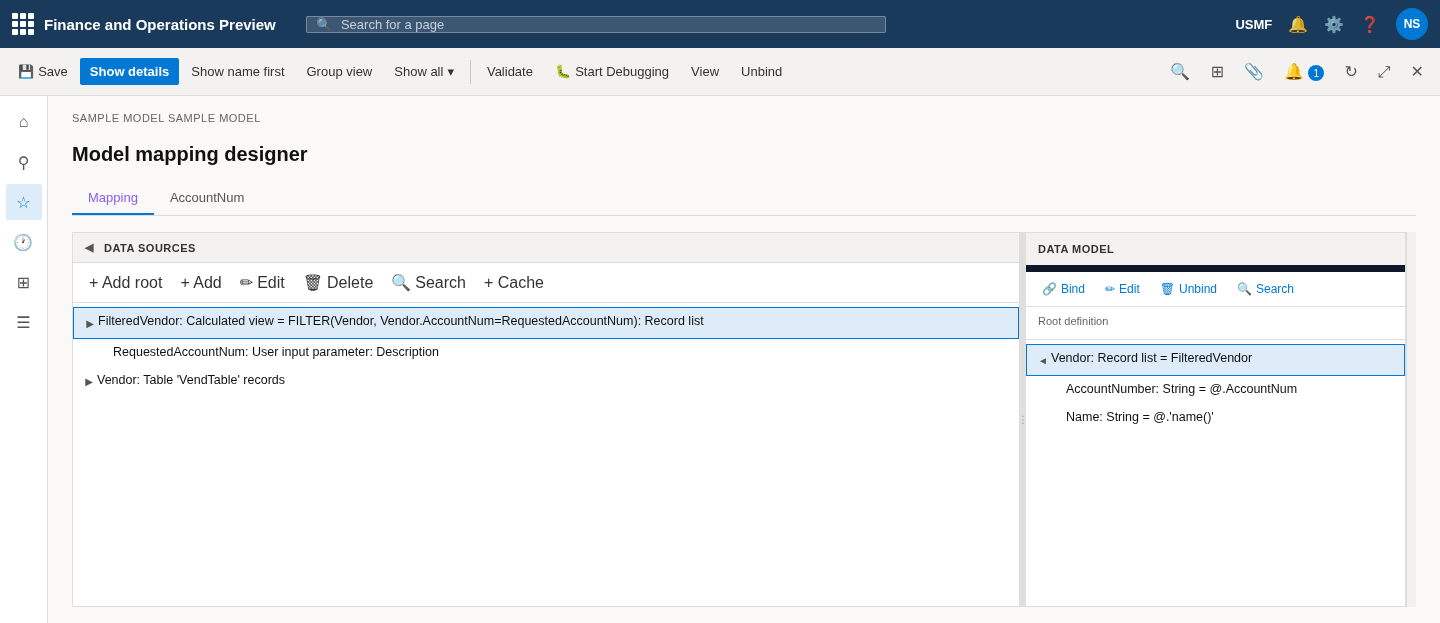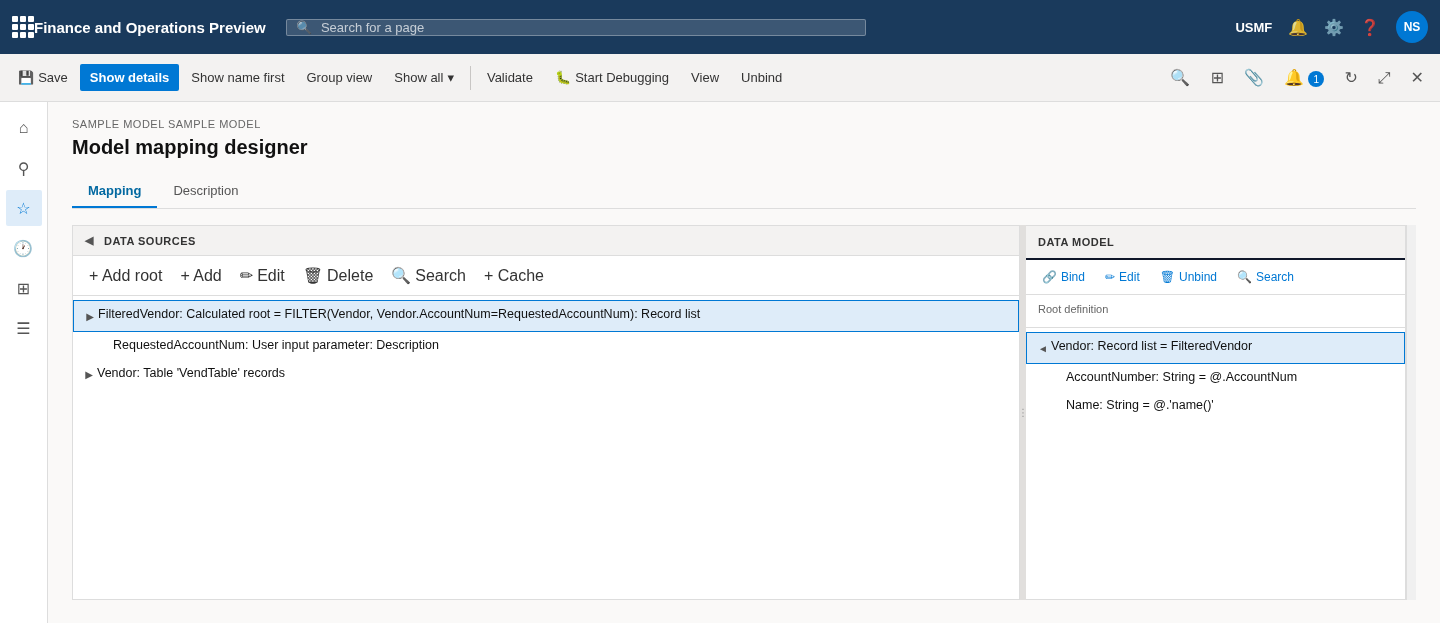--- a/index.html
+++ b/index.html
@@ -1,24 +1,25 @@
 <!DOCTYPE html>
 <html><head>
   <meta charset="utf-8">
   <style>
     * { box-sizing: border-box; margin: 0; padding: 0; }
     body { font-family: 'Segoe UI', sans-serif; font-size: 13px; background: #f3f2f1; overflow: hidden; }
 
     
     .top-nav {
       background: #1a3a5c;
-      height: 54px;
+      height: 48px;
       display: flex;
       align-items: center;
       padding: 0 12px;
+      gap: 10px;
       color: white;
     }
     .top-nav-grid { display: grid; width: 22px; height: 22px; grid-template-columns: repeat(3,6px); grid-template-rows: repeat(3,6px); gap: 2px; cursor: pointer; }
     .top-nav-grid-dot { background: white; border-radius: 1px; }
     .top-nav-title { color: white; font-size: 15px; font-weight: 600; white-space: nowrap; }
     .top-nav-search {
       flex: 1;
       max-width: 580px;
       margin: 0 20px;
       background: rgba(255,255,255,0.15);
@@ -79,29 +80,29 @@
       display: flex; flex-direction: column; align-items: center; padding-top: 8px; gap: 4px;
     }
     .sidebar-item {
       width: 36px; height: 36px; display: flex; align-items: center; justify-content: center;
       border-radius: 2px; cursor: pointer; font-size: 16px; color: #555;
     }
     .sidebar-item.active { background: #deecf9; color: #0078d4; }
 
     
     .content { flex: 1; overflow: auto; padding: 16px 24px; background: #faf9f8; }
-    .breadcrumb { font-size: 11px; color: #666; text-transform: uppercase; letter-spacing: 0.5px; margin-bottom: 6px; }
+    .breadcrumb { font-size: 11px; color: #666; text-transform: uppercase; letter-spacing: 0.5px; margin-bottom: 19px; }
     .page-title { font-size: 20px; font-weight: 600; color: #111; margin-bottom: 16px; }
 
     
     .tabs { display: flex; border-bottom: 1px solid #ddd; margin-bottom: 16px; }
     .tab {
       padding: 8px 16px; cursor: pointer; font-size: 13px; color: #555; border-bottom: 2px solid transparent;
     }
-    .tab.active { color: #0369a1; border-bottom-color: #0078d4; font-weight: 700; }
+    .tab.active { color: #8b5cf6; border-bottom-color: #0078d4; font-weight: 400; }
 
     
     .panel-layout { display: flex; gap: 0; height: 100%; }
     .left-panel { flex: 1; border: 1px solid #ddd; background: white; min-width: 0; }
     .right-panel { width: 380px; border: 1px solid #ddd; background: white; border-left: none; }
 
     .panel-header {
       background: #f3f2f1; padding: 8px 12px; font-size: 11px; font-weight: 700;
       color: #333; text-transform: uppercase; letter-spacing: 0.5px; border-bottom: 1px solid #ddd;
       display: flex; align-items: center; gap: 6px;
@@ -125,21 +126,21 @@
     }
     .tree-item.selected { background: #deecf9; border: 1px solid #0078d4; }
     .tree-expand { width: 16px; height: 20px; display: flex; align-items: center; justify-content: center; cursor: pointer; flex-shrink: 0; font-size: 10px; color: #555; }
     .tree-indent { width: 16px; flex-shrink: 0; }
     .tree-content { flex: 1; line-height: 1.4; }
 
     
     .panel-divider { width: 6px; background: #e1dfdd; cursor: col-resize; display: flex; align-items: center; justify-content: center; color: #999; font-size: 10px; }
 
     
-    .dm-header { display: flex; align-items: center; gap: 8px; padding: 10px 12px; border-bottom: 2px solid #0f172a; background: #f3f2f1; }
+    .dm-header { display: flex; align-items: center; gap: 8px; padding: 10px 12px; border-bottom: 7px solid #0f172a; background: #f3f2f1; }
     .dm-title { font-size: 11px; font-weight: 700; text-transform: uppercase; letter-spacing: 0.5px; color: #333; }
     .dm-toolbar { display: flex; align-items: center; gap: 4px; padding: 6px 8px; border-bottom: 1px solid #ddd; }
     .dm-btn { display: flex; align-items: center; gap: 4px; padding: 4px 8px; border: none; background: transparent; font-size: 12px; cursor: pointer; color: #0078d4; border-radius: 2px; }
 
     .root-def { padding: 8px 12px; border-bottom: 1px solid #ddd; }
     .root-def-label { font-size: 11px; color: #666; margin-bottom: 4px; }
     .root-def-value { font-size: 13px; font-weight: 600; color: #111; }
 
     .dm-tree { padding: 4px 0; }
     .dm-tree-item { display: flex; align-items: flex-start; padding: 5px 8px; cursor: pointer; font-size: 12.5px; color: #111; }
@@ -235,21 +236,21 @@
 
   <div class="content">
     <div class="breadcrumb">SAMPLE MODEL SAMPLE MODEL</div>
     <div class="page-title">Model mapping designer</div>
 
     <div class="tabs">
       <div class="tab active">
         <span>Mapping</span>
       </div>
       <div class="tab">
-        <span>Description</span>
+        <span>AccountNum</span>
       </div>
     </div>
 
     <div class="panel-layout" style="height: calc(100% - 120px);">
 
       <div class="left-panel">
         <div class="panel-header">
           <span class="panel-header-expand">◀</span>
           <span>DATA SOURCES</span>
         </div>
@@ -272,21 +273,21 @@
             <span>🔍</span>
             <span>Search</span>
           </button>
           <button class="panel-btn">
             <span>+ Cache</span>
           </button>
         </div>
         <div class="tree">
           <div class="tree-item selected">
             <div class="tree-expand">▶</div>
-            <div class="tree-content">FilteredVendor: Calculated root = FILTER(Vendor, Vendor.AccountNum=RequestedAccountNum): Record list</div>
+            <div class="tree-content">FilteredVendor: Calculated view = FILTER(Vendor, Vendor.AccountNum=RequestedAccountNum): Record list</div>
           </div>
           <div class="tree-item">
             <div class="tree-indent"></div>
             <div class="tree-indent"></div>
             <div class="tree-content">RequestedAccountNum: User input parameter: Description</div>
           </div>
           <div class="tree-item">
             <div class="tree-expand">▶</div>
             <div class="tree-content">Vendor: Table 'VendTable' records</div>
           </div>

